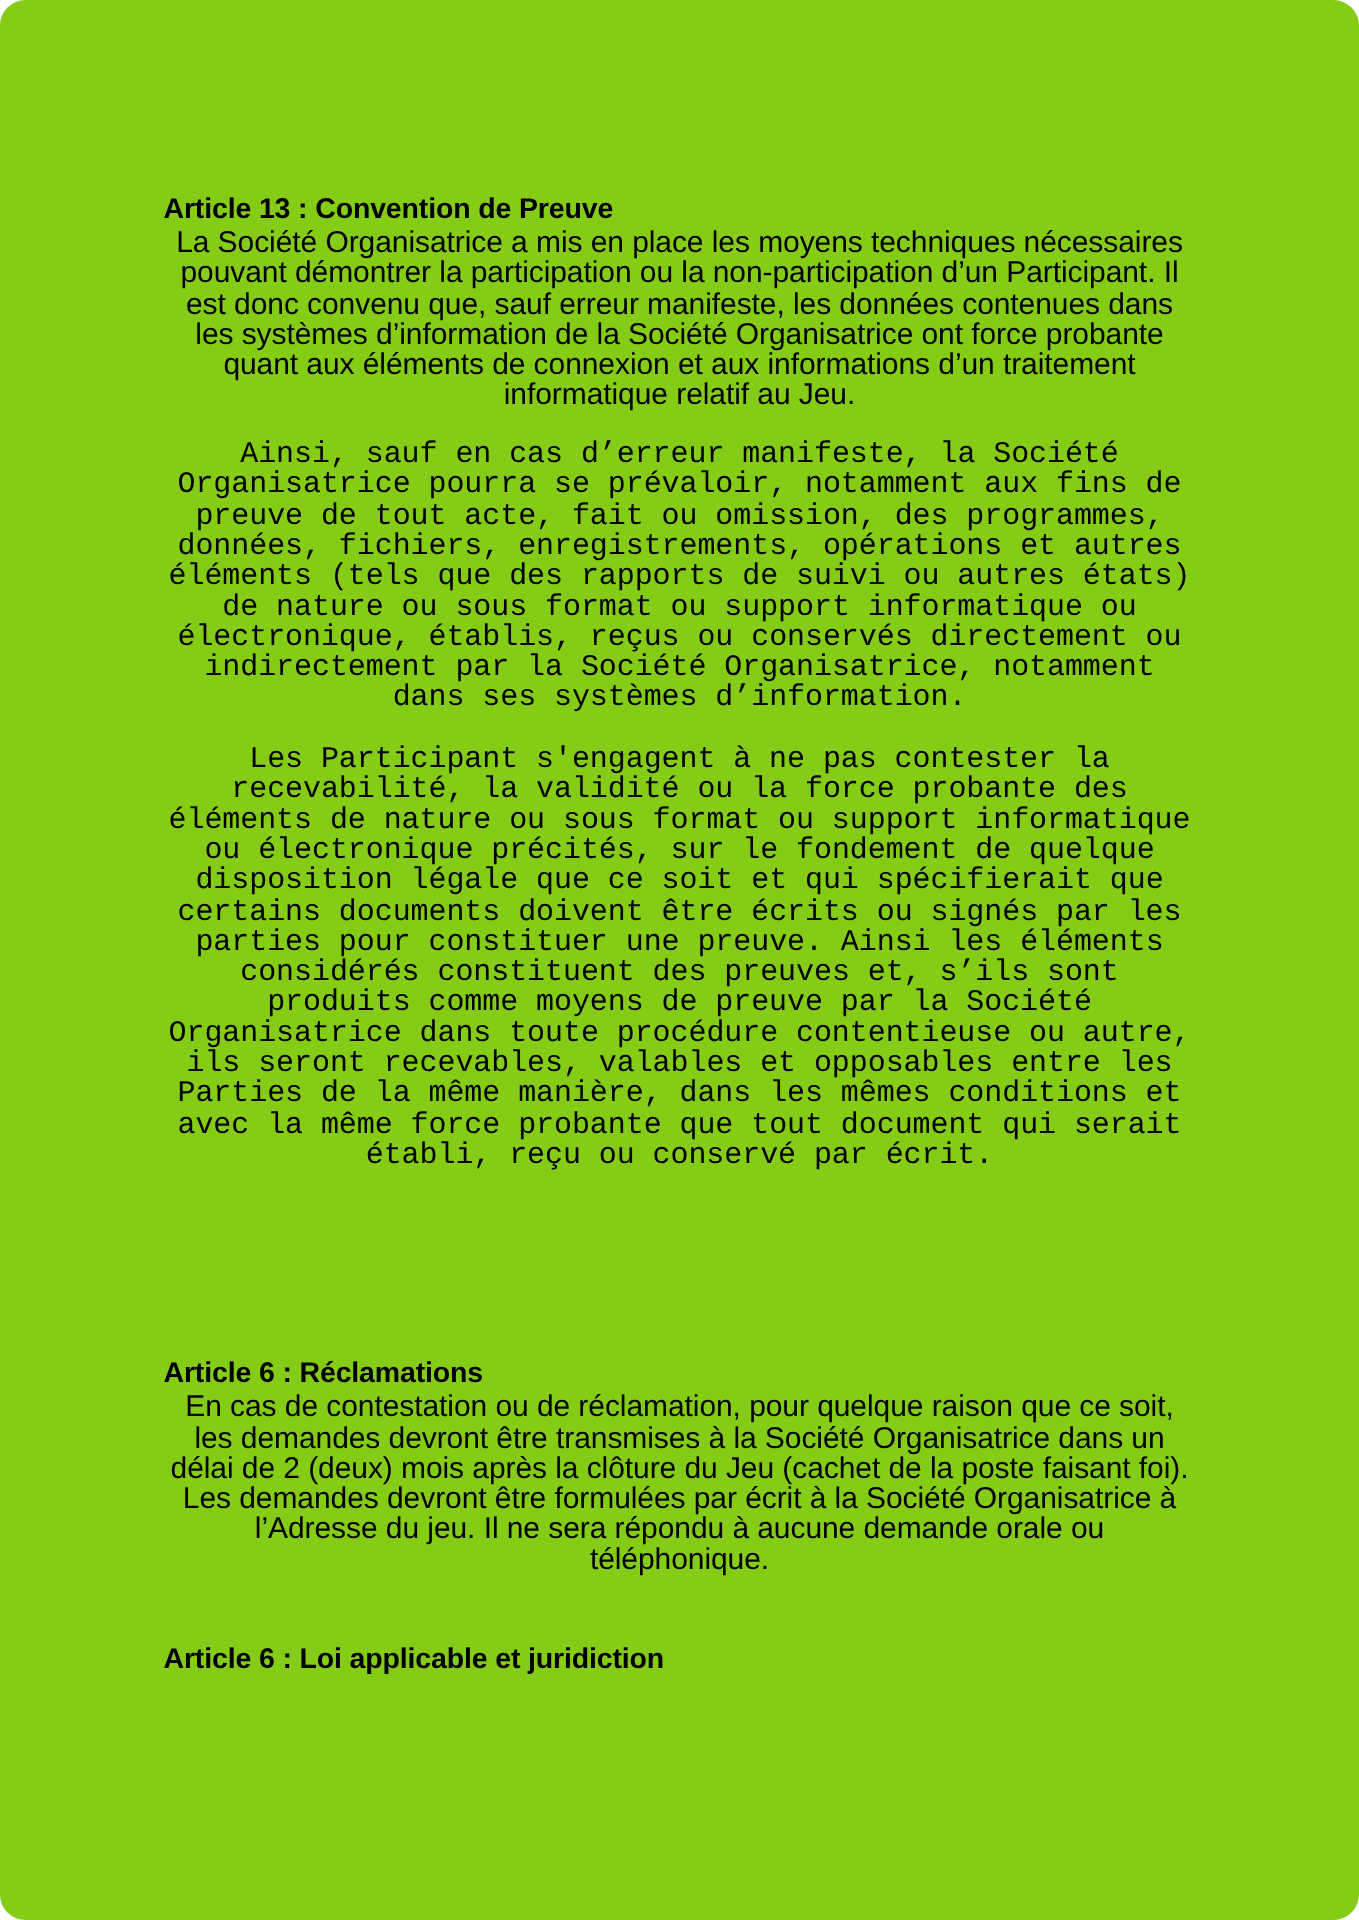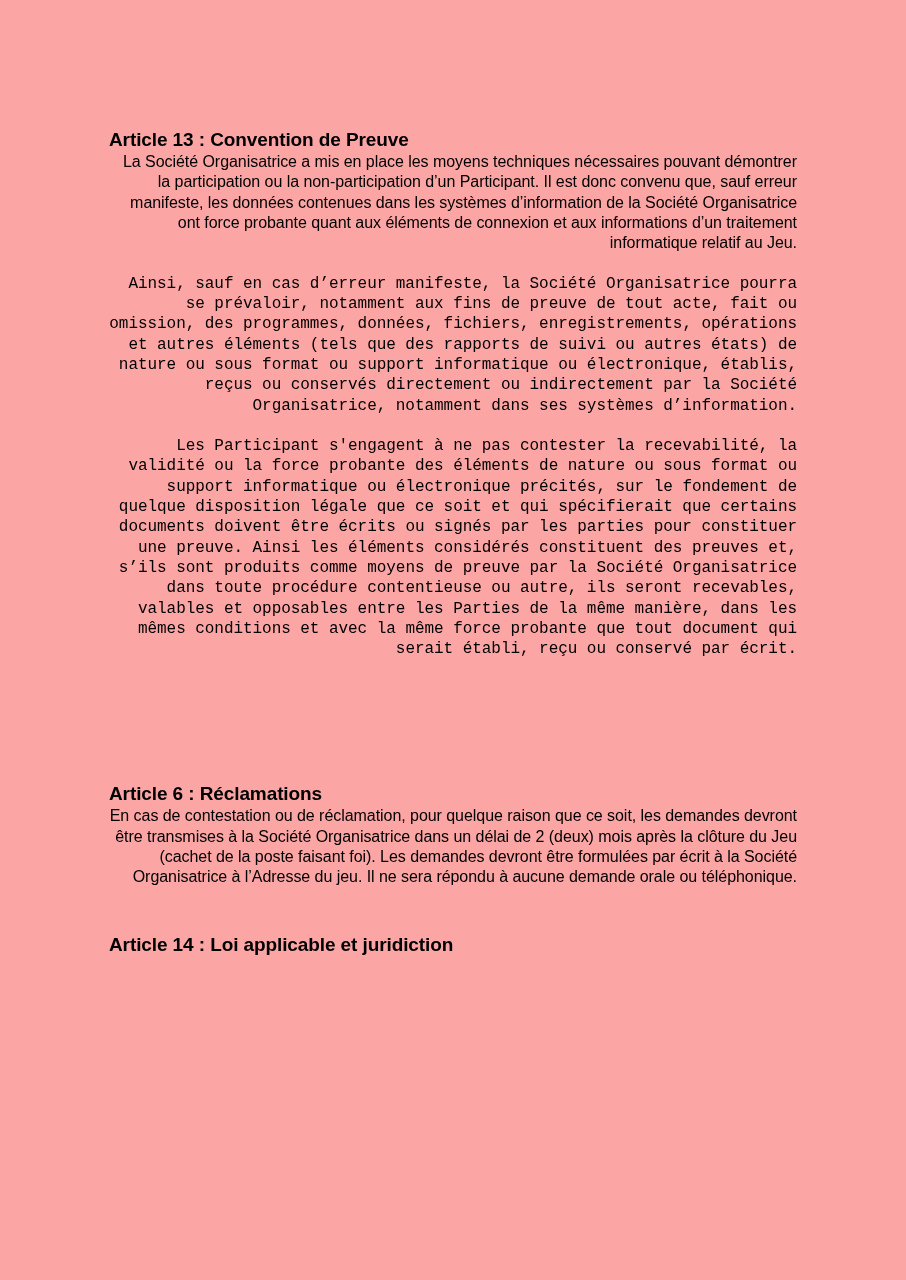--- a/index.html
+++ b/index.html
@@ -14,22 +14,23 @@
     font-family: "Liberation Sans", sans-serif;
     color: #000000;
     -webkit-font-smoothing: antialiased;
     overflow: hidden;
   }
 
   .page {
     position: relative;
     width: 906px;
     height: 1280px;
-    background: #fca5a5;
+    background: #84cc16;
     box-sizing: border-box;
+    border-radius: 17px;
   }
 
   .content {
     position: absolute;
     left: 109px;
     top: 128px;
     width: 688px;
   }
 
   .article {
@@ -43,25 +44,25 @@
     margin: 0 0 1px 0;
     letter-spacing: -0.1px;
     color: #000000;
   }
 
   .article-body {
     margin: 0;
   }
 
   .article-para {
-    font-size: 16px;
+    font-size: 20px;
     line-height: 20.3px;
     margin: 0;
     color: #000000;
-    text-align: right;
+    text-align: center;
     letter-spacing: -0.05px;
   }
 
   
   .article-para + .article-para {
     margin-top: 20.3px;
     font-family: Liberation Mono, monospace;
   }
 
   
@@ -97,17 +98,17 @@
     <section class="article">
       <h2 class="article-heading">Article 6 : Réclamations</h2>
       <div class="article-body">
         <p class="article-para">En cas de contestation ou de réclamation, pour quelque raison que ce soit, les demandes devront être transmises à la Société Organisatrice dans un délai de 2 (deux) mois après la clôture du Jeu (cachet de la poste faisant foi). Les demandes devront être formulées par écrit à la Société Organisatrice à l’Adresse du jeu. Il ne sera répondu à aucune demande orale ou téléphonique.</p>
       </div>
     </section>
 
     <div class="gap-small"></div>
 
     <section class="article">
-      <h2 class="article-heading">Article 14 : Loi applicable et juridiction</h2>
+      <h2 class="article-heading">Article 6 : Loi applicable et juridiction</h2>
     </section>
 
   </div>
 </div>
 
 </body></html>

